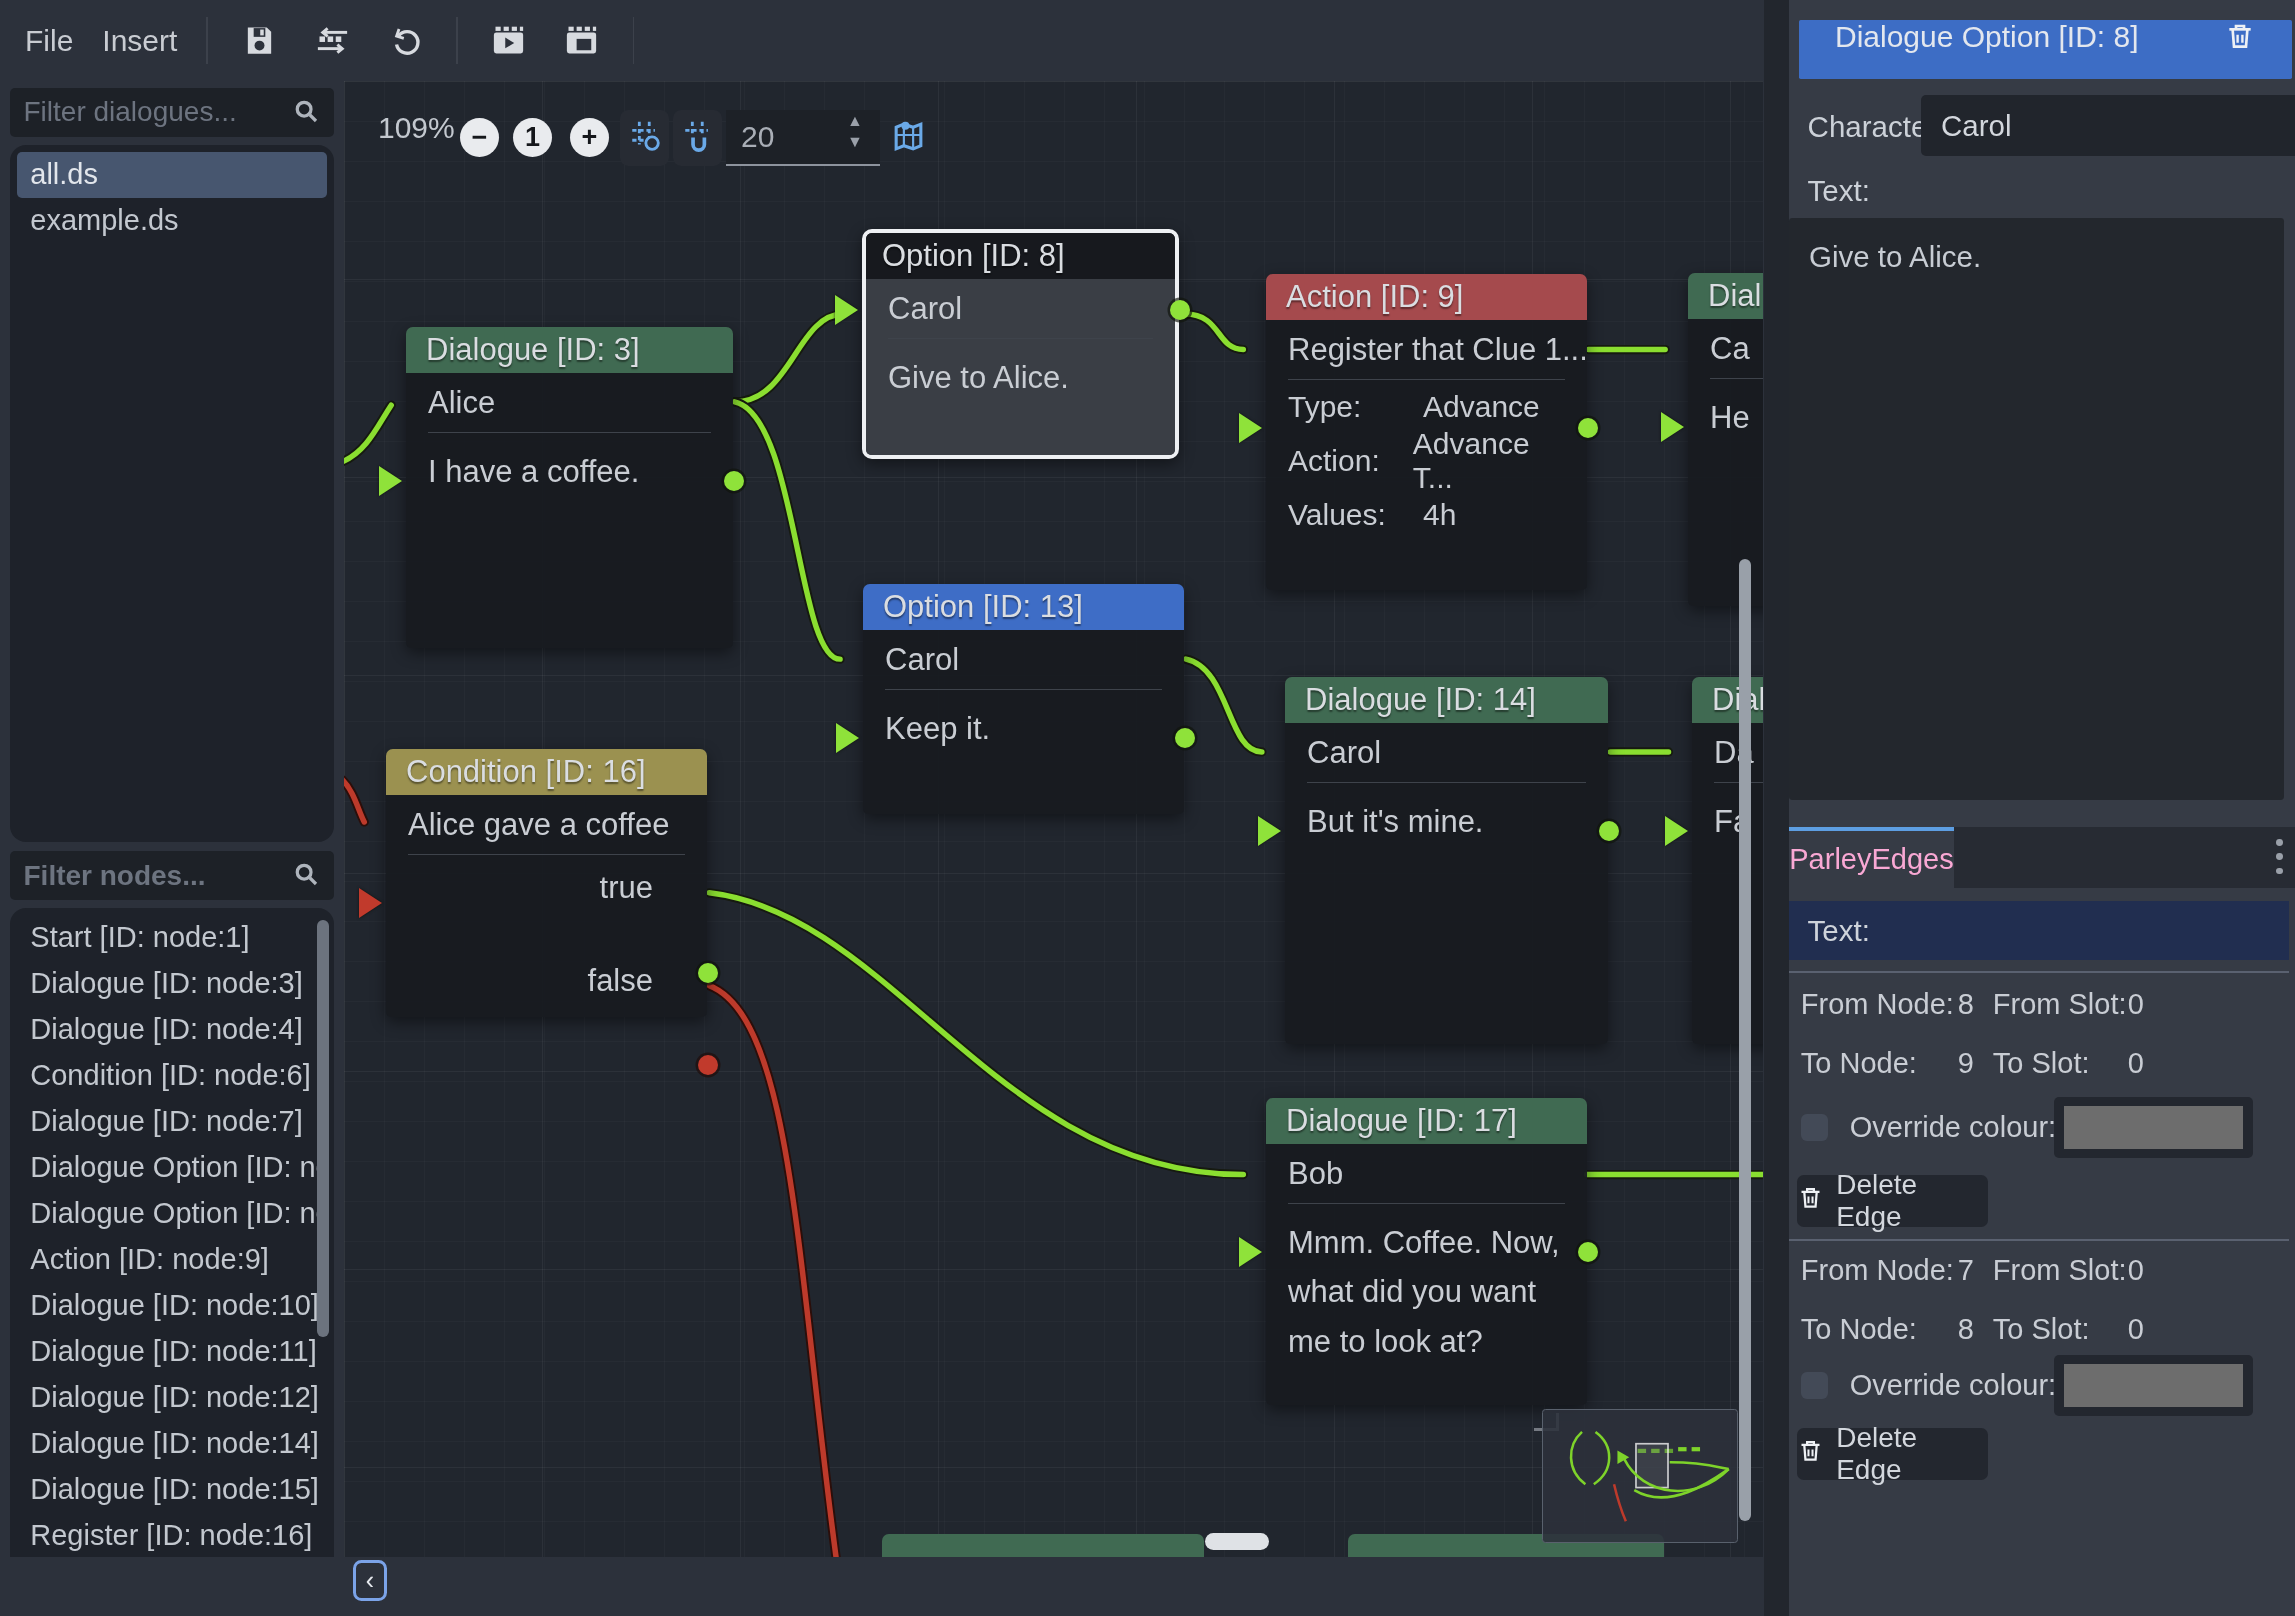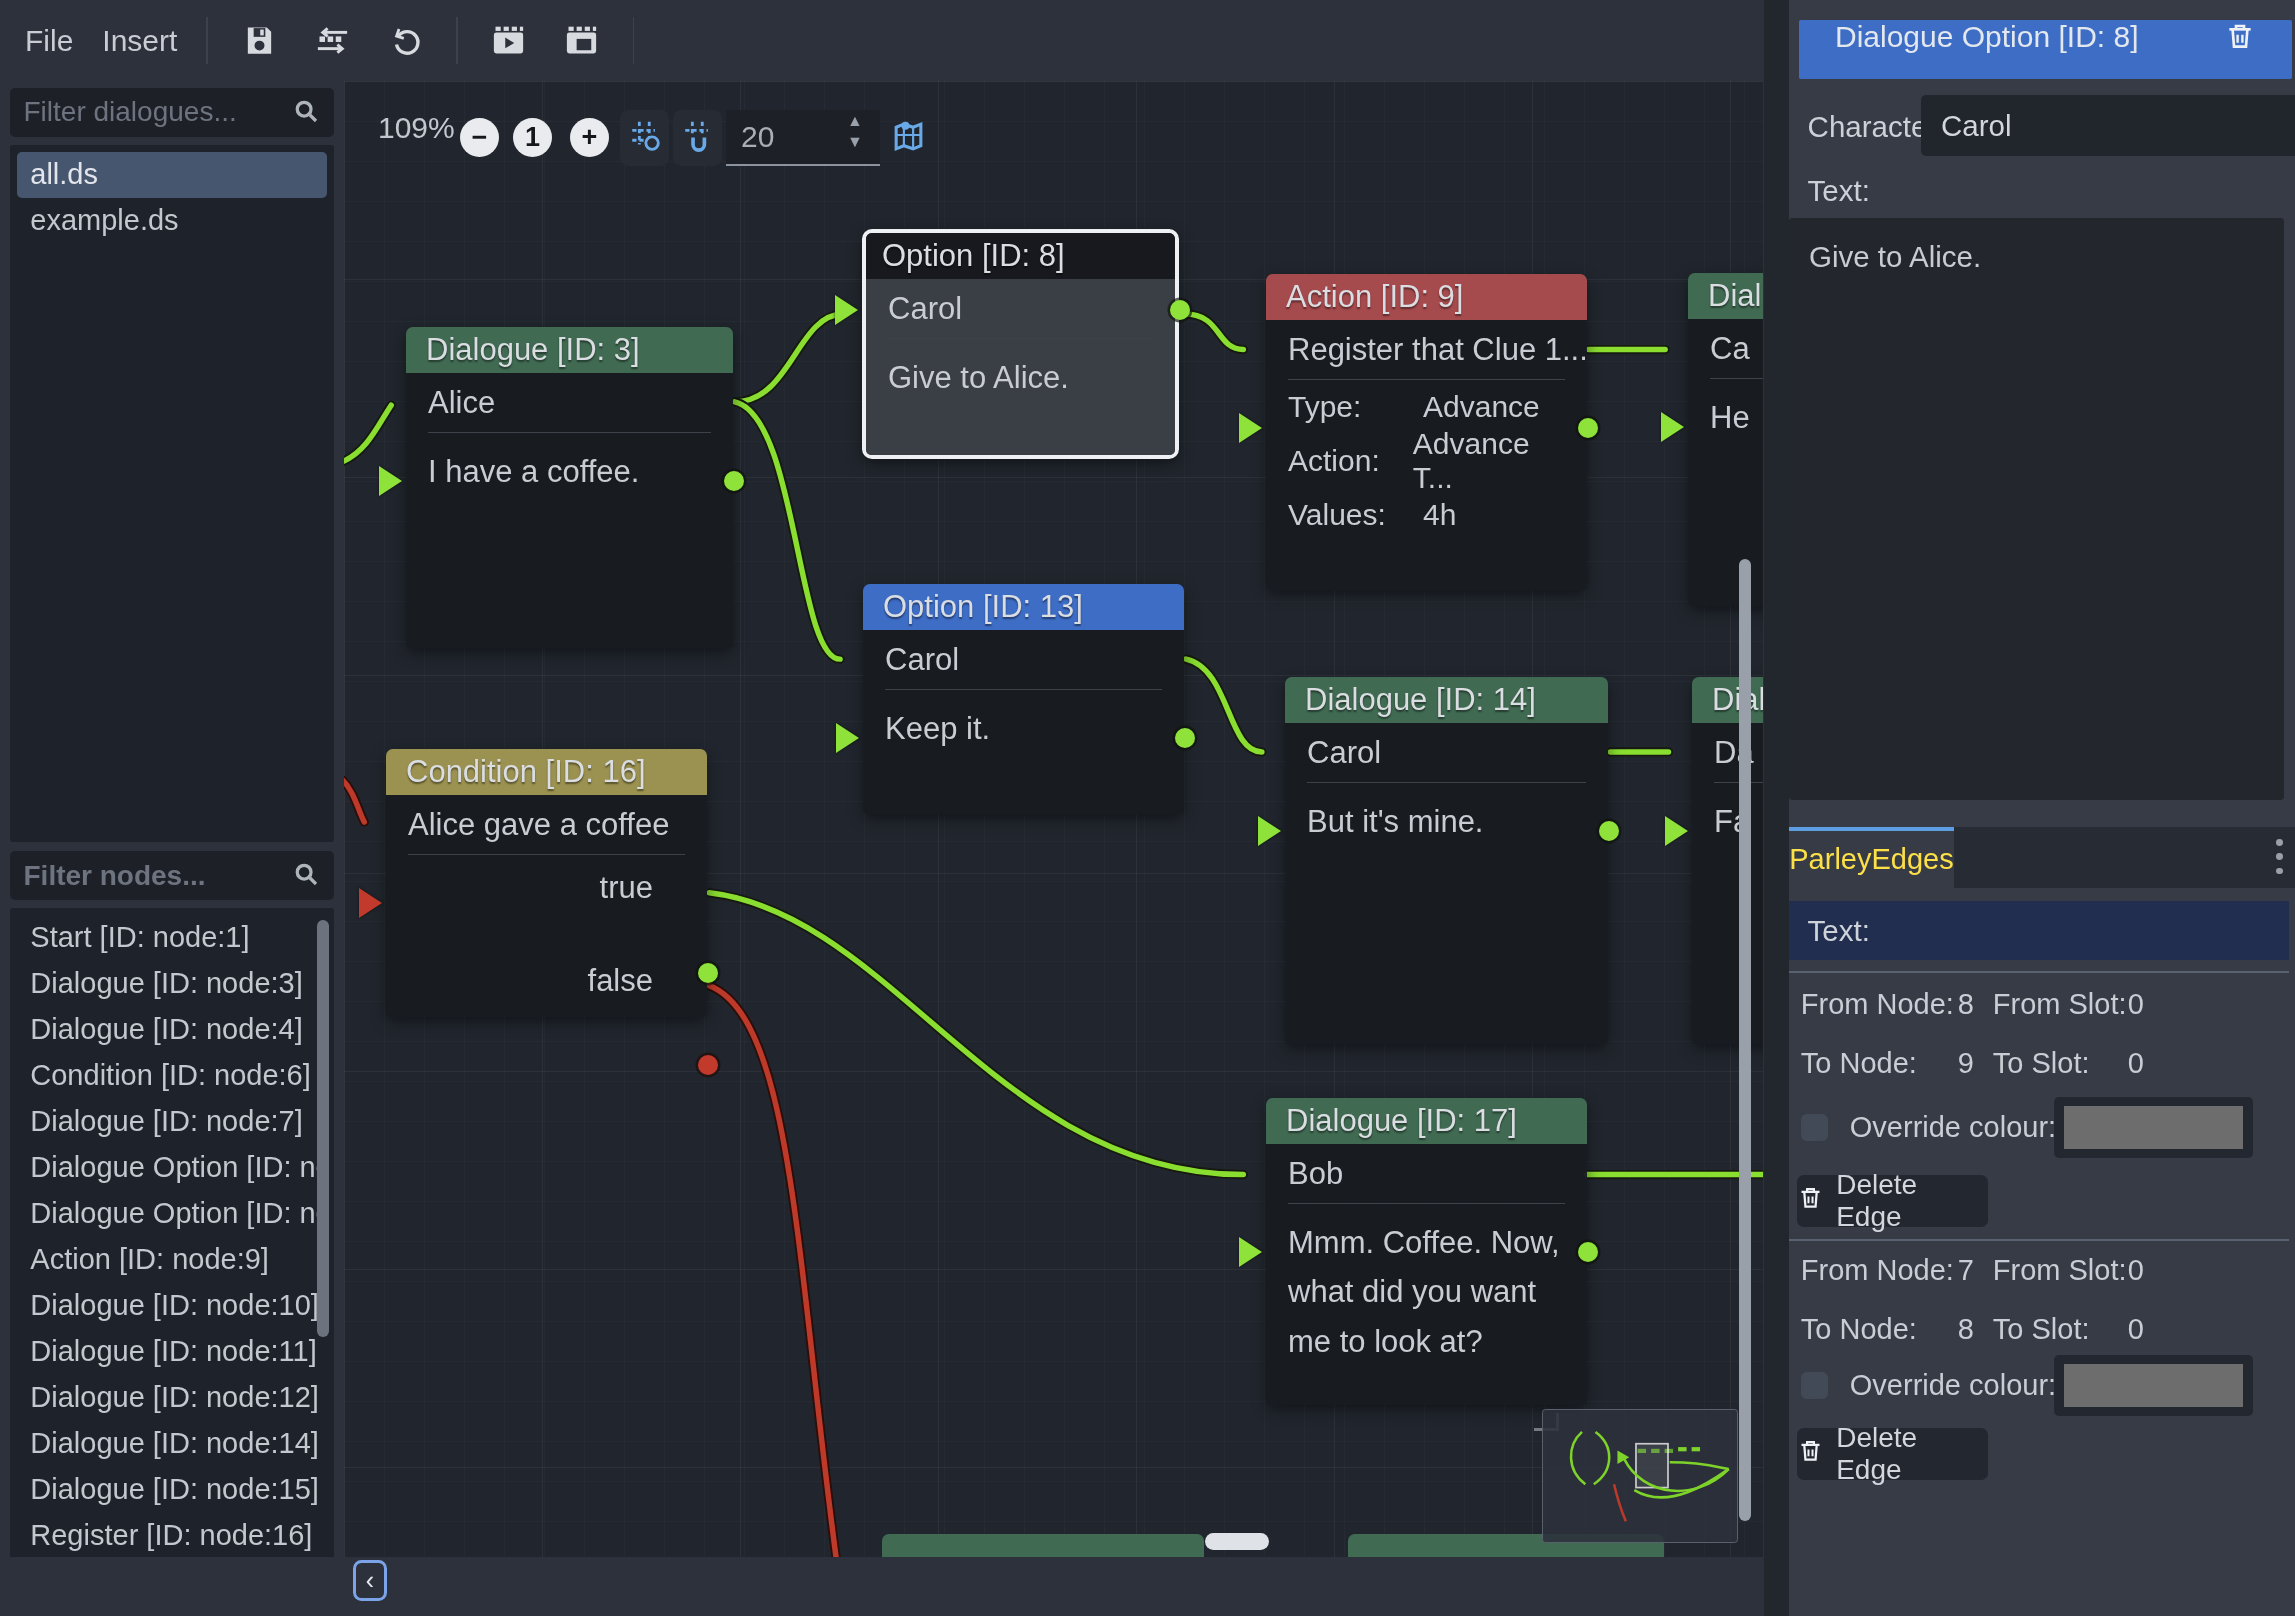--- a/index.html
+++ b/index.html
@@ -12,21 +12,21 @@
   .menu{font-size:30px;color:#c9ccd2;cursor:default;}
   .tb-sep{width:1.7px;height:47px;background:#3c414b;}
   .tb-btn{width:44px;height:44px;display:flex;align-items:center;justify-content:center;}
   .tb-btn svg{display:block;}
 
   
   .sidebar{position:absolute;left:0;top:81px;width:344px;height:1536px;background:#2c313b;}
   .searchbox{position:absolute;left:10px;width:324px;height:49px;background:#1d2127;border-radius:5px;
     display:flex;align-items:center;padding:0 13.5px;box-sizing:border-box;}
   .searchbox .ph{flex:1;font-size:28px;color:#6d7480;white-space:nowrap;overflow:hidden;}
-  .panelbox{position:absolute;left:10px;width:324px;background:#1e222a;border-radius:3px;
+  .panelbox{position:absolute;left:10px;width:324px;background:#1e222a;border-radius:16px;
     padding:6.8px;box-sizing:border-box;}
   .listitem{height:46px;display:flex;align-items:center;padding:0 13.5px;font-size:29px;color:#c3c8cf;
     border-radius:5px;white-space:nowrap;overflow:hidden;}
   .listitem.sel{background:#47566f;color:#e2e6ec;}
   .vscroll-thumb{position:absolute;right:5px;width:11.8px;border-radius:5.9px;background:#6c737e;}
 
   
   .canvas{position:absolute;left:344px;top:81px;width:1419px;height:1476px;overflow:hidden;
     background-color:#21262e;
     background-image:
@@ -108,21 +108,21 @@
   .rp-header .ttl{flex:1;font-size:30px;color:#e3e7ee;white-space:nowrap;overflow:hidden;}
   .rp-label{position:absolute;font-size:29.5px;color:#ccd1d8;}
   .dropdown{position:absolute;left:132px;top:95px;width:461px;height:61px;background:#21252c;
     border-radius:5px;display:flex;align-items:center;padding:0 20px;box-sizing:border-box;
     font-size:29.5px;color:#d3d7dd;}
   .rp-textarea{position:absolute;left:0px;top:218px;width:495px;height:582px;background:#23272d;
     border-radius:3.4px;padding:22px 20px;box-sizing:border-box;font-size:29.5px;color:#c7ccd3;}
   .tabstrip{position:absolute;left:0;top:827px;width:506px;height:61px;background:#272b33;}
   .tab-active{position:absolute;left:0;top:0;width:165px;height:61px;background:#363b45;
     border-top:4.2px solid #5d9ee2;display:flex;align-items:center;justify-content:center;
-    font-size:29px;color:#fde047;box-sizing:border-box;}
+    font-size:29px;color:#f9a8d4;box-sizing:border-box;}
   .vdots{position:absolute;right:11.8px;top:11.8px;display:flex;flex-direction:column;gap:7.6px;}
   .vdots span{width:6.8px;height:6.8px;border-radius:50%;background:#9aa0a9;}
   .edges-hd{position:absolute;left:0;top:901px;width:500px;height:59px;background:#212e50;
     display:flex;align-items:center;padding:0 18.6px;box-sizing:border-box;font-size:29.5px;color:#ced3da;}
   .hline{position:absolute;left:0;width:500px;height:1.7px;background:#5a6170;}
   .erow{position:absolute;left:11.8px;width:473px;height:47px;display:flex;align-items:center;
     font-size:29px;color:#c9cdd4;}
   .erow .l1{width:157px;}
   .erow .v1{width:35px;}
   .erow .l2{width:135px;}

